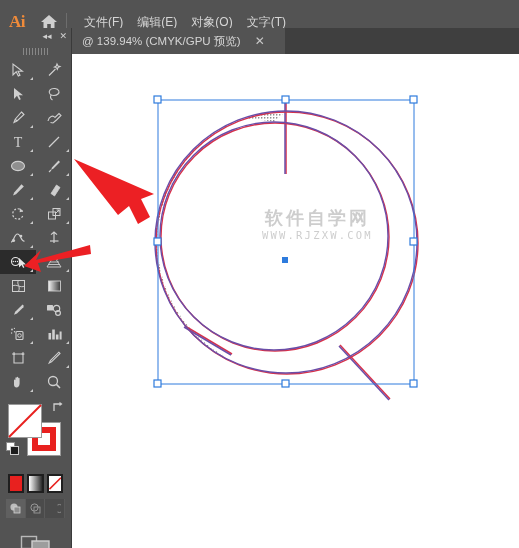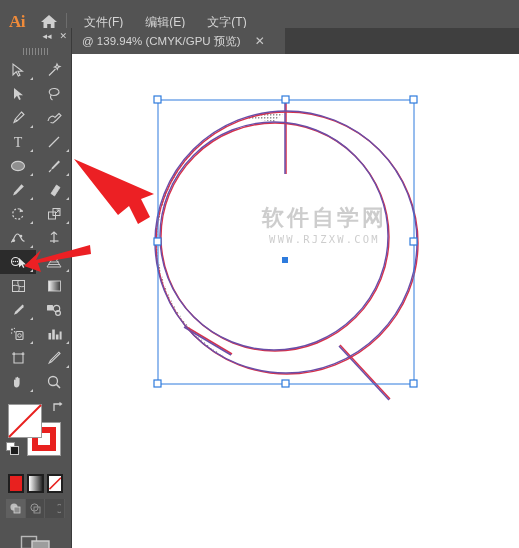--- a/index.html
+++ b/index.html
@@ -42,21 +42,20 @@
   .home-btn svg { display: block; }
   .mb-divider {
     width: 1px; height: 18px;
     background: #6d6d6d;
     margin: 0 4px 0 2px;
   }
   .menu-items {
     display: flex;
     align-items: center;
     margin-left: 6px;
-    gap: 8px;
   }
   .menu-item {
     color: #d6d6d6;
     font-size: 12px;
     padding: 4px 7px;
     white-space: nowrap;
     cursor: default;
   }
 
   
@@ -247,25 +246,25 @@
   }
   .canvas-svg { position: absolute; left: 0; top: 0; }
 
   .watermark {
     position: absolute;
     left: 190px; top: 155px;
     pointer-events: none;
     text-align: center;
   }
   .wm-cn {
-    font-size: 22px;
+    font-size: 18px;
     color: rgba(150,150,150,0.48);
     letter-spacing: 3px;
     font-weight: bold;
-    font-family: Liberation Mono, monospace;
+    font-family: Liberation Serif, serif;
     line-height: 1;
   }
   .wm-url {
     font-size: 10.5px;
     color: rgba(150,150,150,0.48);
     letter-spacing: 2.2px;
     margin-top: 2px;
     font-family: "DejaVu Sans Mono", "Liberation Mono", monospace;
     text-align: center;
   }
@@ -279,20 +278,21 @@
     <div class="ai-logo">Ai</div>
     <div class="home-btn">
       <svg width="18" height="16" viewBox="0 0 18 16">
         <path d="M9 1 L17 8 L14.5 8 L14.5 15 L10.8 15 L10.8 10 L7.2 10 L7.2 15 L3.5 15 L3.5 8 L1 8 Z" fill="#cfcfcf"></path>
       </svg>
     </div>
     <div class="mb-divider"></div>
     <div class="menu-items">
       <div class="menu-item">文件(F)</div>
       <div class="menu-item">编辑(E)</div>
+      <div class="menu-item">对象(O)</div>
       <div class="menu-item">文字(T)</div>
     </div>
   </div>
 
   <div class="tabbar">
     <div class="doc-tab">
       <span class="doc-tab-title">@ 139.94%  (CMYK/GPU 预览)</span>
       <span class="doc-tab-close">✕</span>
     </div>
   </div>

